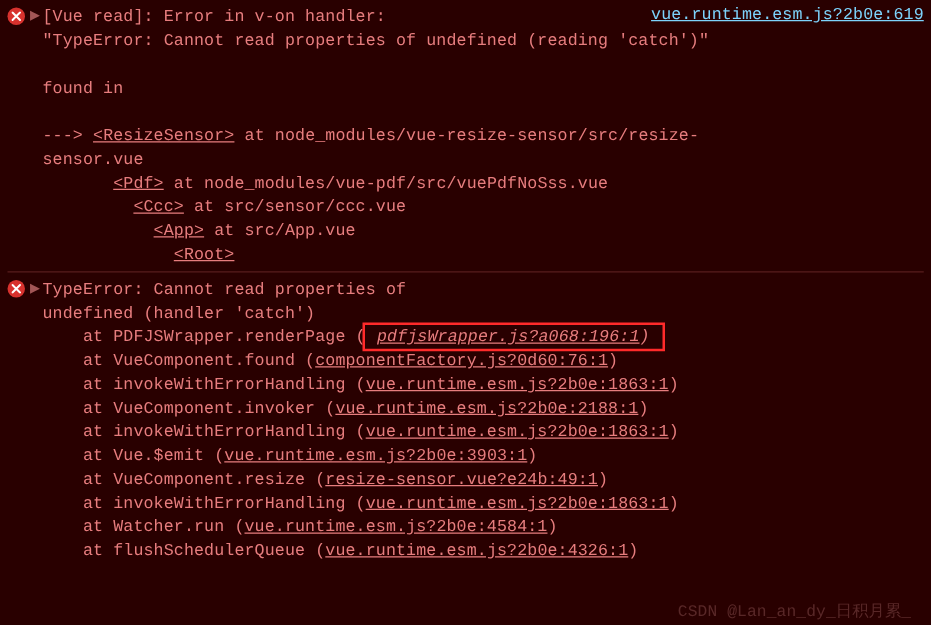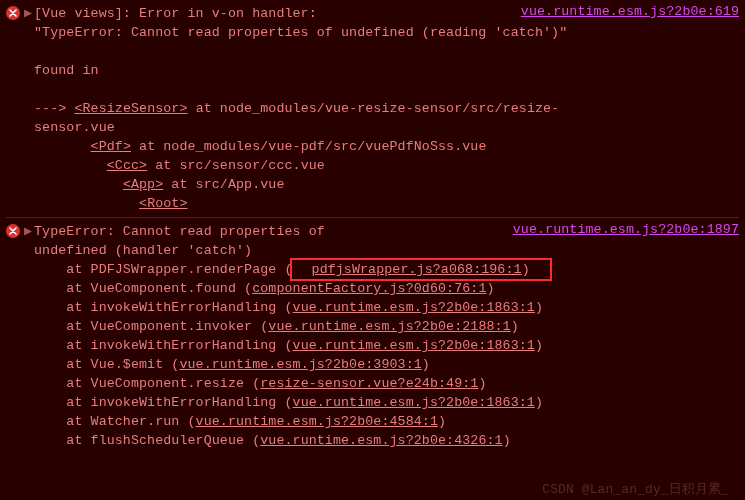--- a/index.html
+++ b/index.html
@@ -51,30 +51,31 @@
   }
   .msg-block {
     flex: 1 1 auto;
     white-space: pre;
     line-height: 19px;
   }
   .src-link {
     position: absolute;
     right: 0;
     top: 0;
-    color: #d946ef;
+    color: #7dd3fc;
     text-decoration: underline;
     white-space: nowrap;
   }
   .u { text-decoration: underline; }
   .red-box {
     border: 2px solid #ff2a2a;
-    padding: 0 20px;
+    padding: 0 10px;
     margin: -2px -3px;
     display: inline-block;
+    font-style: italic;
   }
   .watermark {
     position: absolute;
     right: 16px;
     bottom: 2px;
     font-size: 13px;
     color: rgba(200,130,130,0.30);
     font-family: inherit;
     pointer-events: none;
   }
@@ -85,21 +86,21 @@
 <div class="console">
 
   <div class="entry">
     <div class="entry-row">
       <span class="badge">
         <svg width="8" height="8" viewBox="0 0 8 8">
             <path d="M1 1 L7 7 M7 1 L1 7" stroke="#fff" stroke-width="1.6" stroke-linecap="round"></path>
           </svg>
       </span>
       <span class="caret">▶</span>
-      <div class="msg-block"><span>[Vue views]: Error in v-on handler: </span>
+      <div class="msg-block"><span>[Vue read]: Error in v-on handler: </span>
 <span>"TypeError: Cannot read properties of undefined (reading 'catch')"</span>
 
 <span>found in</span>
 
 <span>---&gt;</span> <span class="u">&lt;ResizeSensor&gt;</span><span> at node_modules/vue-resize-sensor/src/resize-</span>
 <span>sensor.vue</span>
        <span class="u">&lt;Pdf&gt;</span><span> at node_modules/vue-pdf/src/vuePdfNoSss.vue</span>
          <span class="u">&lt;Ccc&gt;</span><span> at src/sensor/ccc.vue</span>
            <span class="u">&lt;App&gt;</span><span> at src/App.vue</span>
              <span class="u">&lt;Root&gt;</span></div>
@@ -120,19 +121,18 @@
 <span>    at PDFJSWrapper.renderPage (</span><span class="red-box"><span class="u">pdfjsWrapper.js?a068:196:1</span><span>)</span></span>
 <span>    at VueComponent.found (</span><span class="u">componentFactory.js?0d60:76:1</span><span>)</span>
 <span>    at invokeWithErrorHandling (</span><span class="u">vue.runtime.esm.js?2b0e:1863:1</span><span>)</span>
 <span>    at VueComponent.invoker (</span><span class="u">vue.runtime.esm.js?2b0e:2188:1</span><span>)</span>
 <span>    at invokeWithErrorHandling (</span><span class="u">vue.runtime.esm.js?2b0e:1863:1</span><span>)</span>
 <span>    at Vue.$emit (</span><span class="u">vue.runtime.esm.js?2b0e:3903:1</span><span>)</span>
 <span>    at VueComponent.resize (</span><span class="u">resize-sensor.vue?e24b:49:1</span><span>)</span>
 <span>    at invokeWithErrorHandling (</span><span class="u">vue.runtime.esm.js?2b0e:1863:1</span><span>)</span>
 <span>    at Watcher.run (</span><span class="u">vue.runtime.esm.js?2b0e:4584:1</span><span>)</span>
 <span>    at flushSchedulerQueue (</span><span class="u">vue.runtime.esm.js?2b0e:4326:1</span><span>)</span></div>
-      <a class="src-link">vue.runtime.esm.js?2b0e:1897</a>
     </div>
   </div>
 
 </div>
 
 <div class="watermark">CSDN @Lan_an_dy_日积月累_</div>
 
 </body></html>

